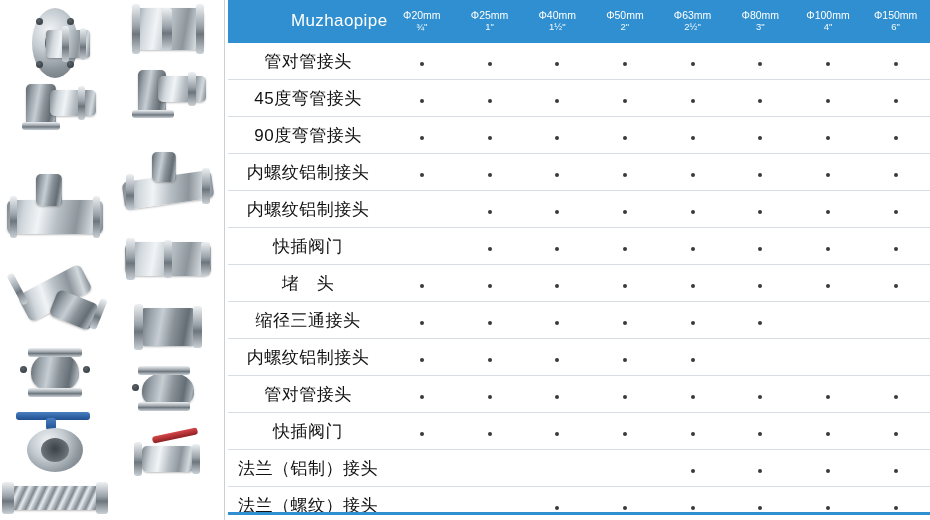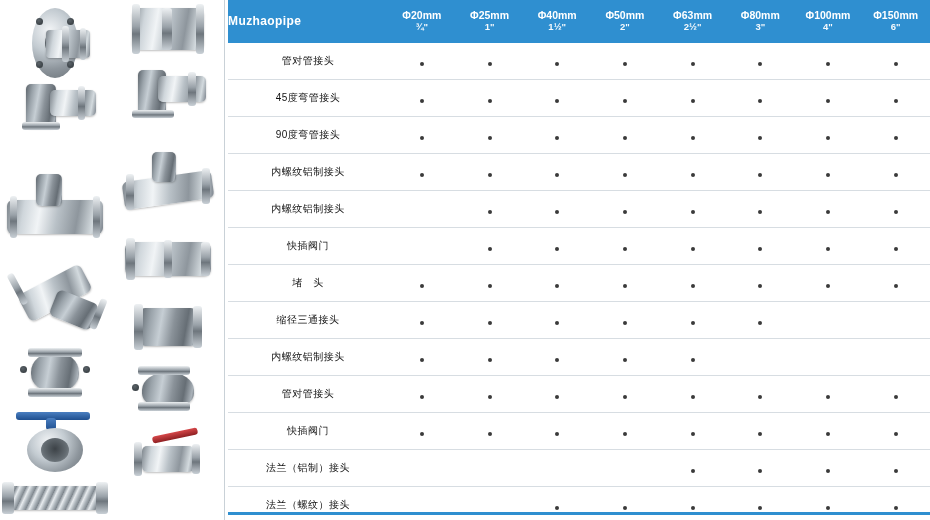--- a/index.html
+++ b/index.html
@@ -97,31 +97,31 @@
     border-collapse: collapse;
     width: 702px;
     table-layout: fixed;
   }
   table.spec col.name { width: 160px; }
   table.spec col.size { width: 67.7px; }
 
   thead th {
     background: #2f8fd0;
     color: #ffffff;
-    font-weight: bold;
+    font-weight: normal;
     border-right: 1px solid #2f8fd0;
     padding: 4px 0 5px 0;
     height: 34px;
     vertical-align: middle;
   }
   thead th.brand {
-    font-size: 12px;
+    font-size: 17px;
     letter-spacing: 0.4px;
-    font-weight: bold;
-    text-align: left;
+    font-weight: normal;
+    text-align: right;
   }
   thead th.size {
     font-size: 10.5px;
     line-height: 12px;
   }
   thead th.size .mm {
     display: block;
     font-size: 10.5px;
   }
   thead th.size .inch {
@@ -133,21 +133,21 @@
 
   tbody td {
     height: 34px;
     border-bottom: 1px solid #d7dde2;
     font-size: 13.5px;
     color: #1b1b1b;
     text-align: center;
     vertical-align: middle;
   }
   tbody td.rowname {
-    font-size: 10px;
+    font-size: 17px;
     letter-spacing: 0.5px;
     color: #111;
   }
   tbody tr:last-child td { border-bottom: none; }
   .dot {
     display: inline-block;
     width: 4px;
     height: 4px;
     border-radius: 50%;
     background: #3a3a3a;

